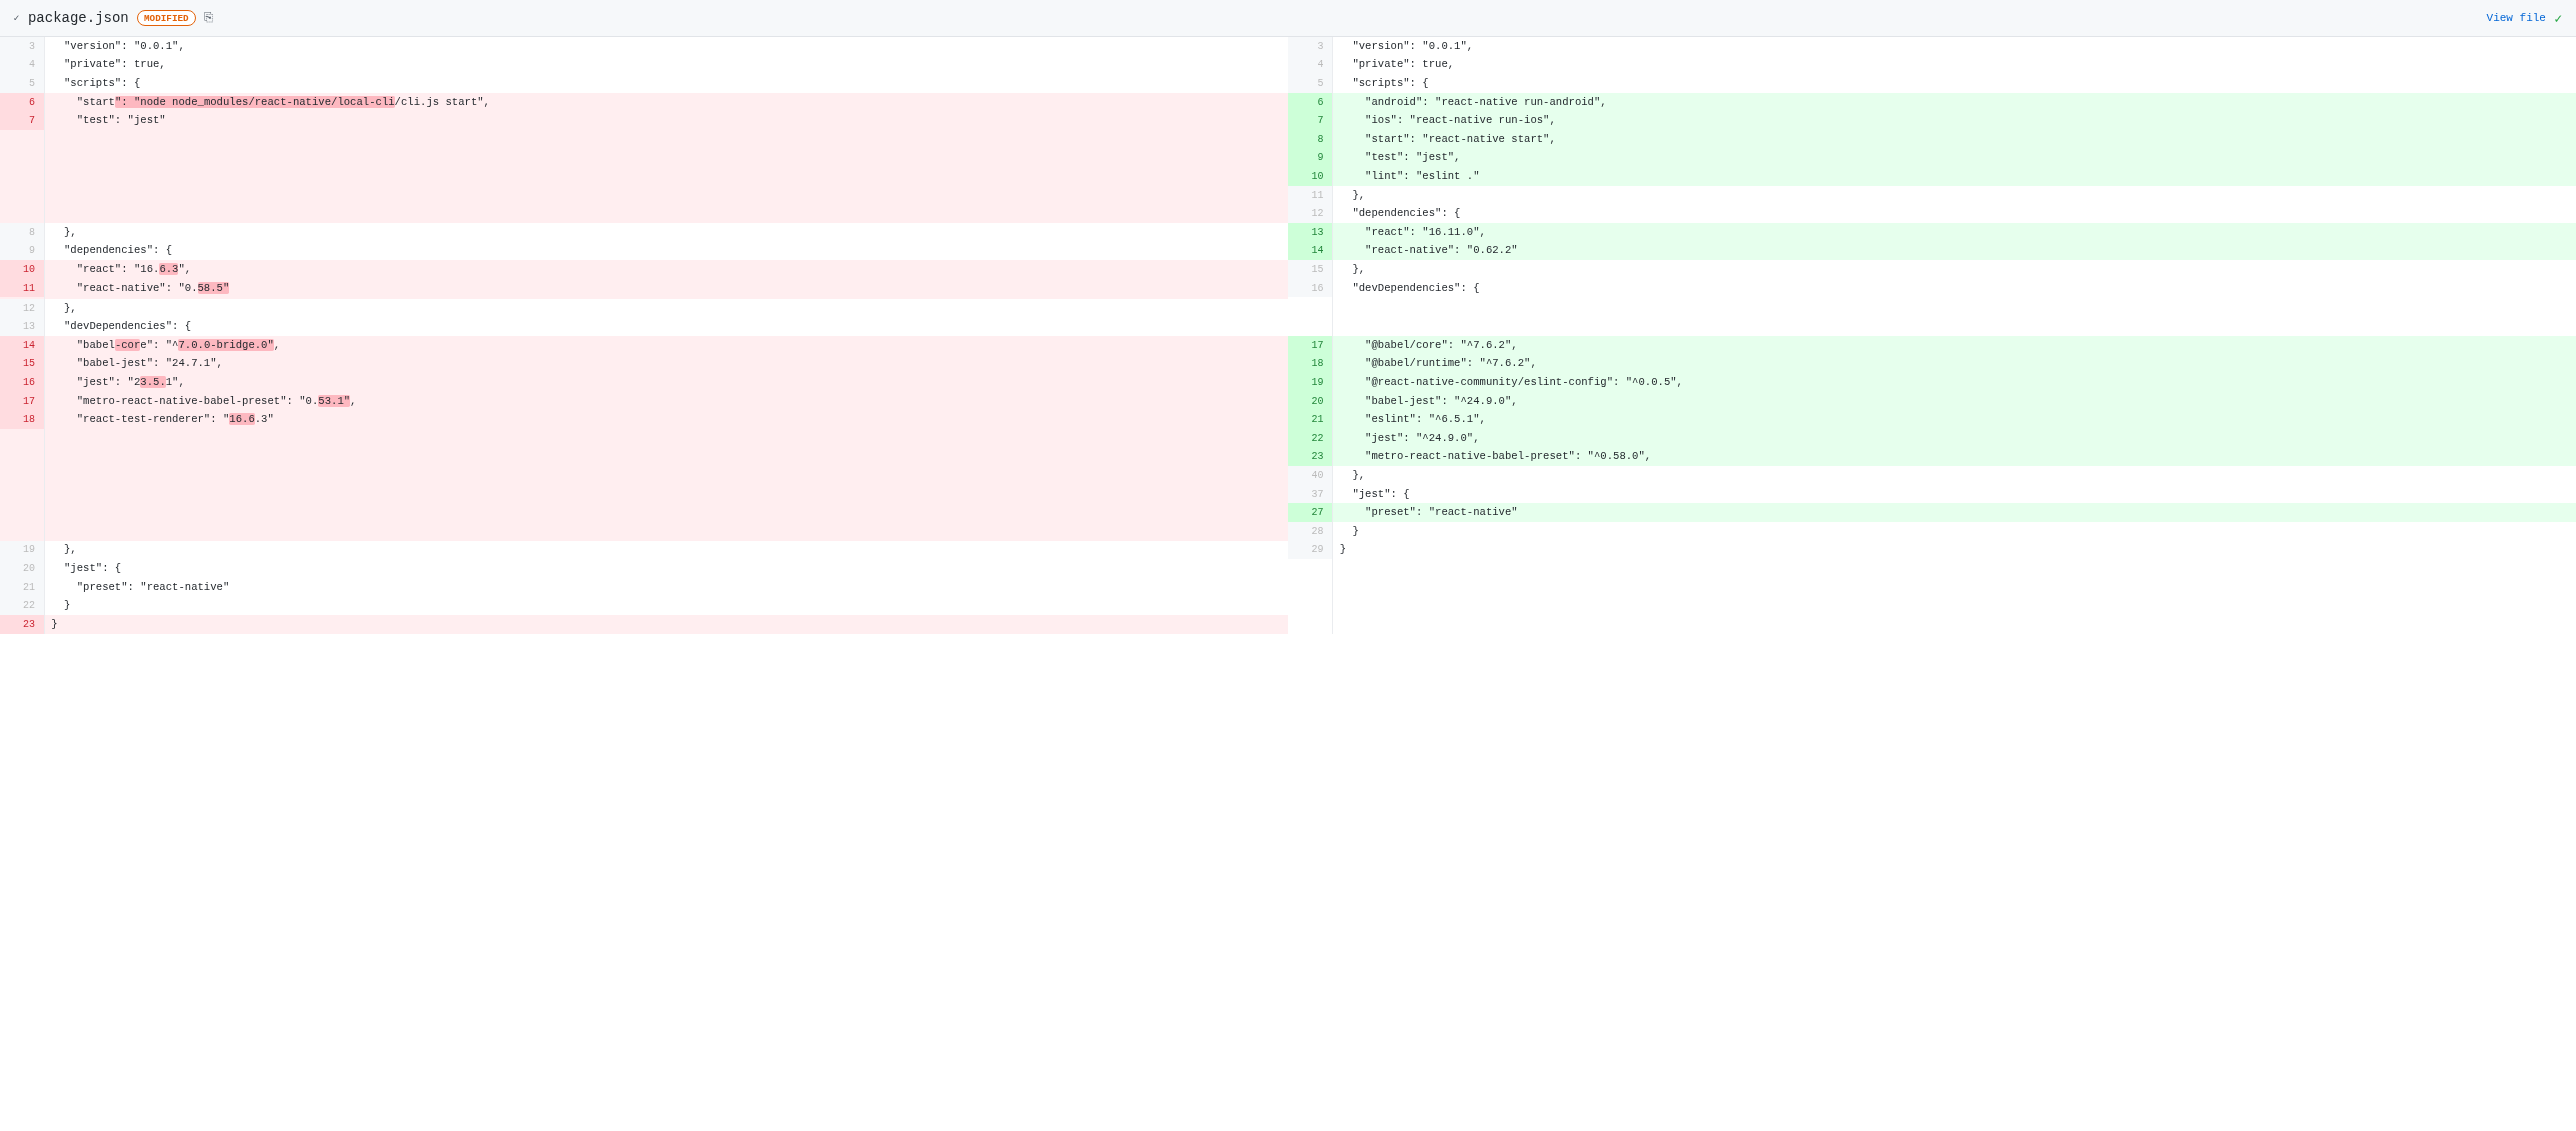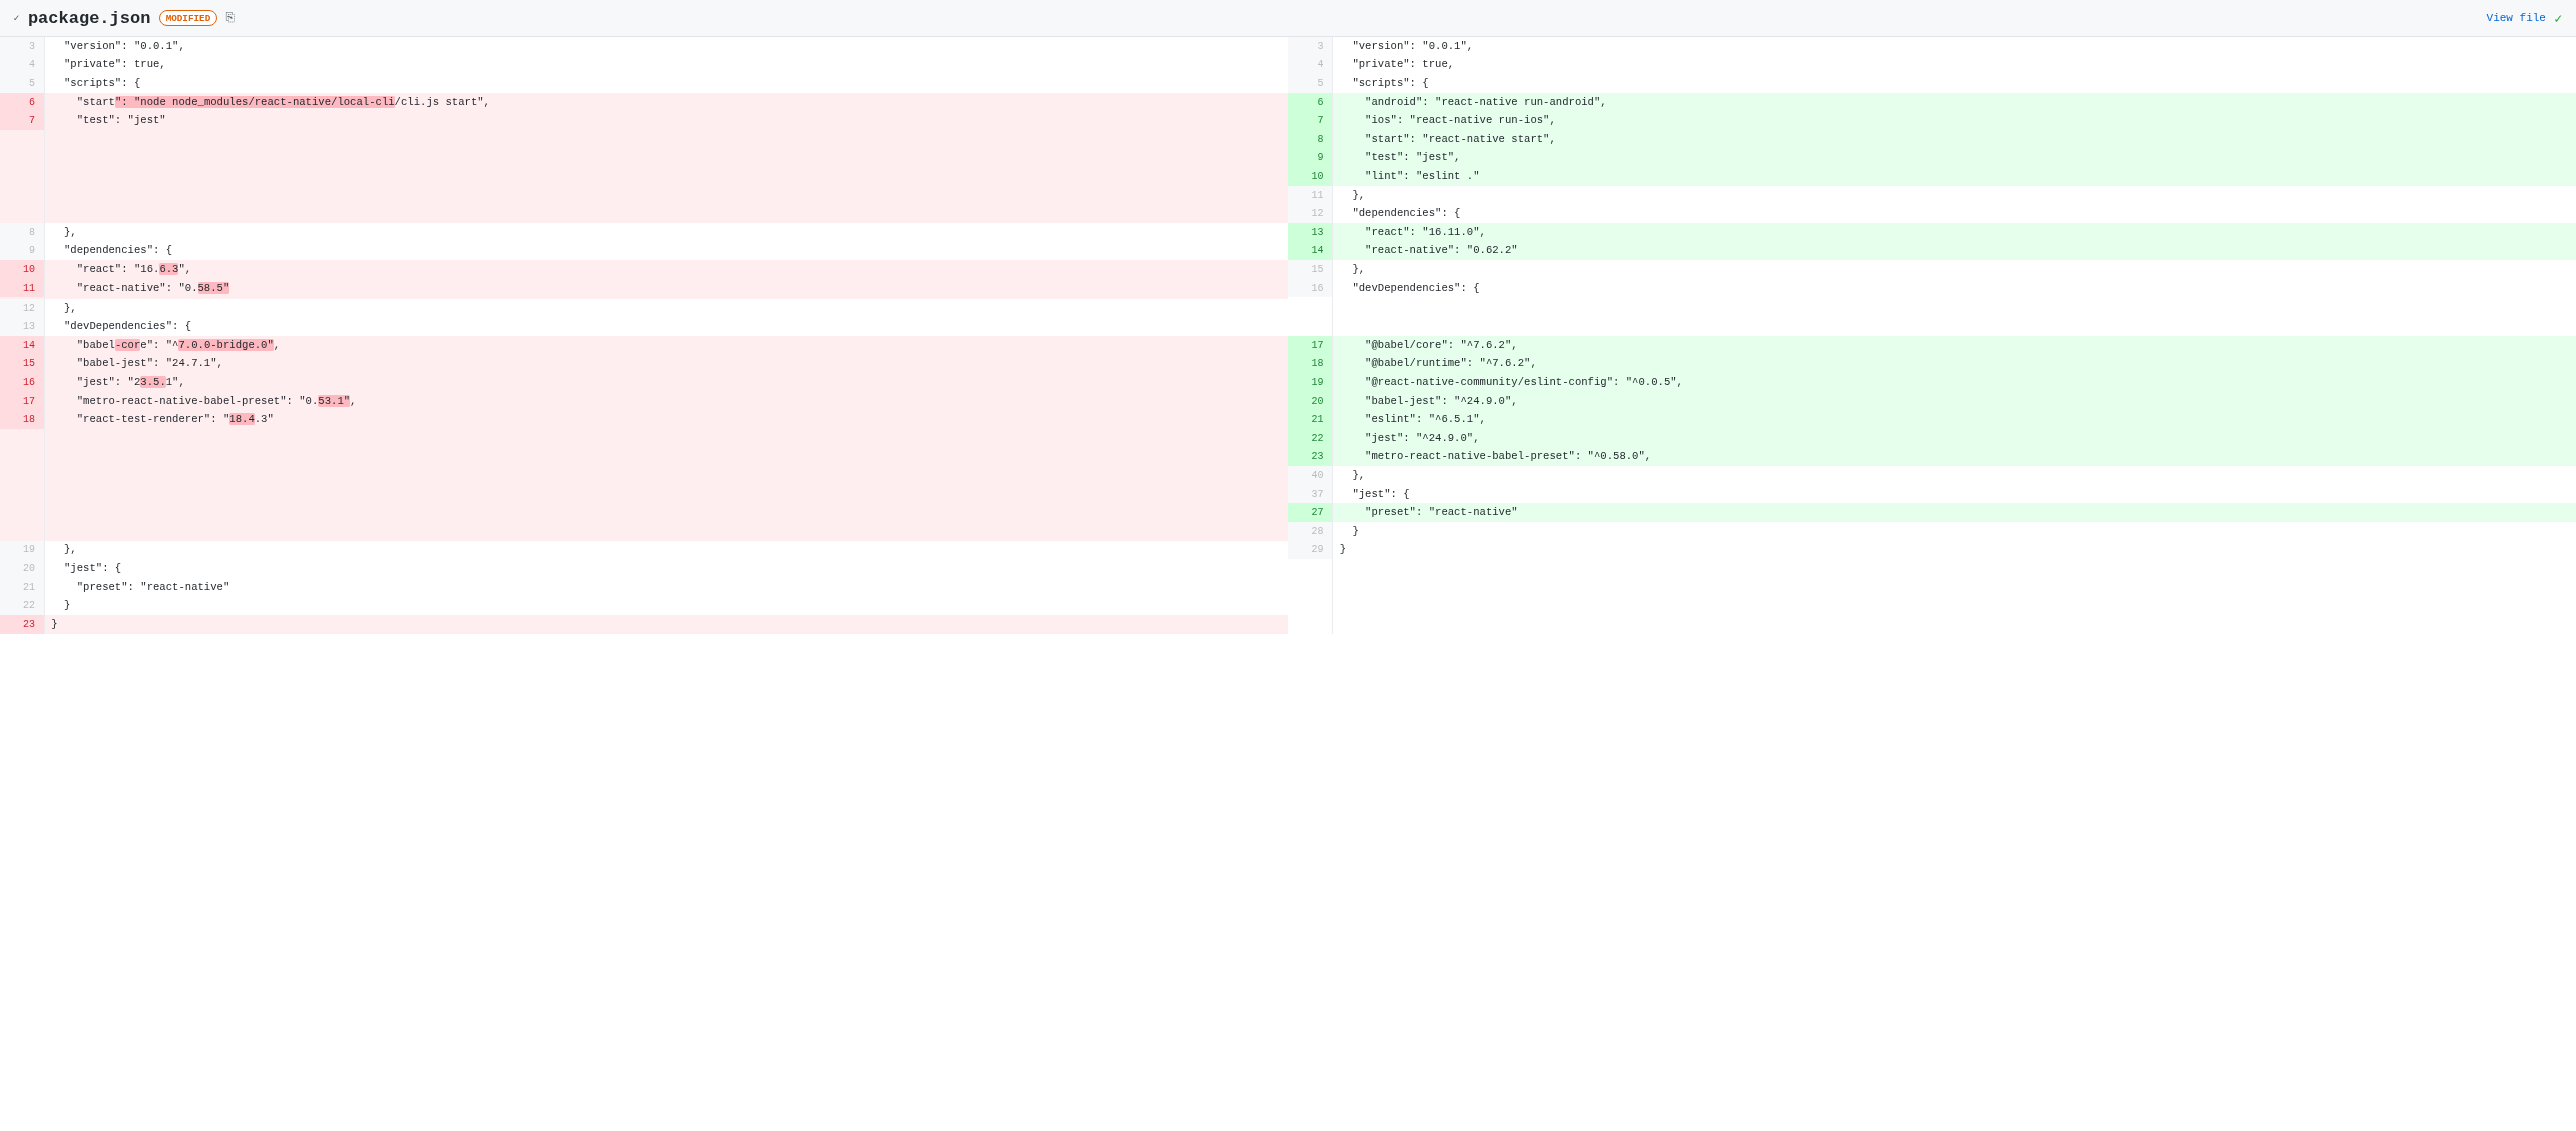--- a/index.html
+++ b/index.html
@@ -21,22 +21,22 @@
     .file-header-left {
       display: flex;
       align-items: center;
       gap: 8.4px;
     }
     .chevron-icon {
       color: #586069;
       font-size: 10px;
     }
     .filename {
-      font-weight: 700;
-      font-size: 17px;
+      font-weight: 400;
+      font-size: 14px;
       color: #24292e;
     }
     .modified-badge {
       display: inline-block;
       padding: 1.7px 5.9px;
       border: 0.8px solid #e36209;
       border-radius: 10px;
       font-size: 9.3px;
       font-weight: 600;
       color: #e36209;
@@ -271,21 +271,21 @@
       </tr>
       <tr>
         <td class="line-num" style="background: rgb(255, 220, 224); color: rgb(203, 36, 49);">17</td>
         <td class="line-code" style="background: rgb(255, 238, 240);">    "metro-react-native-babel-preset": "0.<span class="del-highlight">53.1"</span>,</td>
         <td style="background: rgb(225, 228, 232); width: 0.8px; padding: 0px;"></td>
         <td class="line-num" style="background: rgb(205, 255, 216); color: rgb(34, 134, 58);">20</td>
         <td class="line-code" style="background: rgb(230, 255, 237);">    "babel-jest": "^24.9.0",</td>
       </tr>
       <tr>
         <td class="line-num" style="background: rgb(255, 220, 224); color: rgb(203, 36, 49);">18</td>
-        <td class="line-code" style="background: rgb(255, 238, 240);">    "react-test-renderer": "<span class="del-highlight">18.4</span>.3"</td>
+        <td class="line-code" style="background: rgb(255, 238, 240);">    "react-test-renderer": "<span class="del-highlight">16.6</span>.3"</td>
         <td style="background: rgb(225, 228, 232); width: 0.8px; padding: 0px;"></td>
         <td class="line-num" style="background: rgb(205, 255, 216); color: rgb(34, 134, 58);">21</td>
         <td class="line-code" style="background: rgb(230, 255, 237);">    "eslint": "^6.5.1",</td>
       </tr>
       <tr>
         <td class="line-num" style="background: rgb(255, 238, 240);"></td>
         <td class="line-code" style="background: rgb(255, 238, 240);"></td>
         <td style="background: rgb(225, 228, 232); width: 0.8px; padding: 0px;"></td>
         <td class="line-num" style="background: rgb(205, 255, 216); color: rgb(34, 134, 58);">22</td>
         <td class="line-code" style="background: rgb(230, 255, 237);">    "jest": "^24.9.0",</td>

